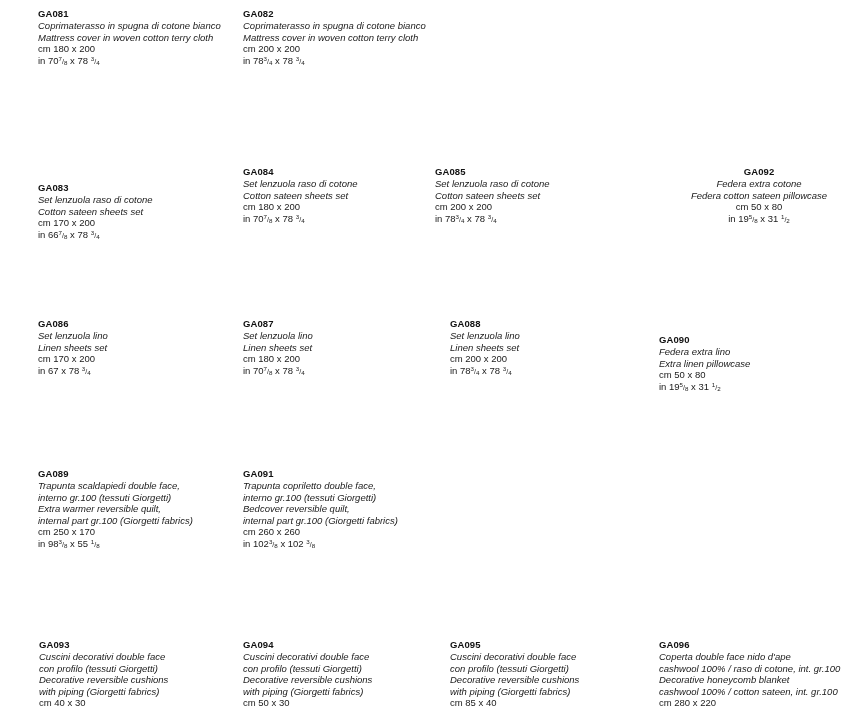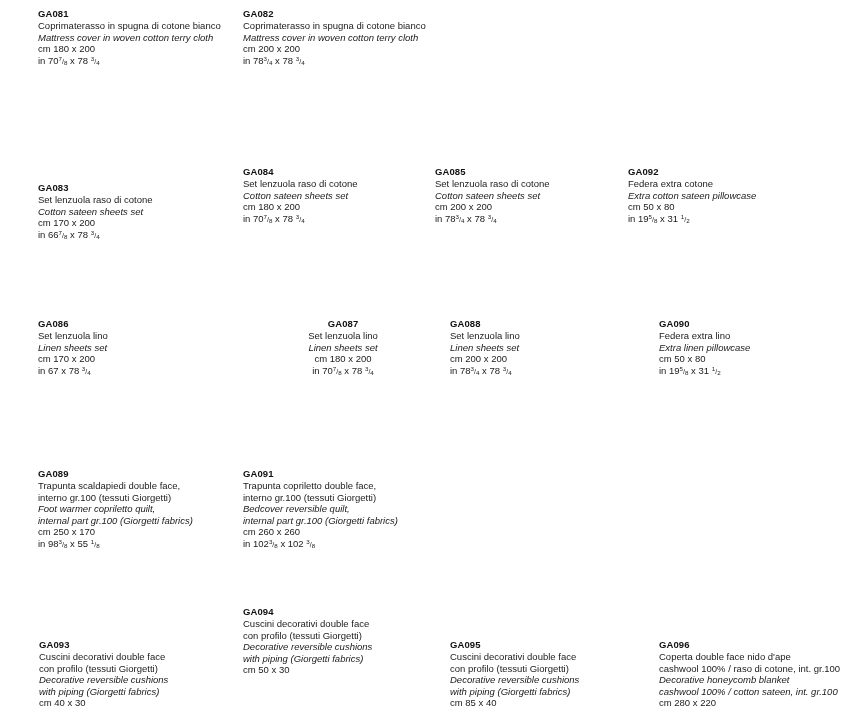--- a/index.html
+++ b/index.html
@@ -56,21 +56,21 @@
   }
   .dim sub {
     font-size: 6.2px;
     vertical-align: -0.12em;
     line-height: 0;
   }
   .frac {
     display: inline-block;
     white-space: nowrap;
   }
-  .line { display: block; }
+  .line { display: block; font-style: italic; }
 </style>
 </head>
 <body>
 
 <div class="sheet">
   <div id="cells-container">
       <div class="cell" style="left: 38px; top: 8px;">
         <div class="code">GA081</div>
         <div class="desc-it line">Coprimaterasso in spugna di cotone bianco</div>
         <div class="desc-en line">Mattress cover in woven cotton terry cloth</div>
@@ -98,60 +98,60 @@
         <div class="dim">cm 180 x 200</div>
         <div class="dim"><span>in 70</span><span class="frac"><sup>7</sup><span style="font-size: 7px;">/</span><sub>8</sub></span><span> x 78 </span><span class="frac"><sup>3</sup><span style="font-size: 7px;">/</span><sub>4</sub></span></div>
       </div>
       <div class="cell" style="left: 435px; top: 166px;">
         <div class="code">GA085</div>
         <div class="desc-it line">Set lenzuola raso di cotone</div>
         <div class="desc-en line">Cotton sateen sheets set</div>
         <div class="dim">cm 200 x 200</div>
         <div class="dim"><span>in 78</span><span class="frac"><sup>3</sup><span style="font-size: 7px;">/</span><sub>4</sub></span><span> x 78 </span><span class="frac"><sup>3</sup><span style="font-size: 7px;">/</span><sub>4</sub></span></div>
       </div>
-      <div class="cell" style="left: 628px; top: 166px;">
+      <div class="cell" style="left: 659px; top: 166px; text-align: center;">
         <div class="code">GA092</div>
         <div class="desc-it line">Federa extra cotone</div>
-        <div class="desc-en line">Extra cotton sateen pillowcase</div>
+        <div class="desc-en line">Federa cotton sateen pillowcase</div>
         <div class="dim">cm 50 x 80</div>
         <div class="dim"><span>in 19</span><span class="frac"><sup>5</sup><span style="font-size: 7px;">/</span><sub>8</sub></span><span> x 31 </span><span class="frac"><sup>1</sup><span style="font-size: 7px;">/</span><sub>2</sub></span></div>
       </div>
       <div class="cell" style="left: 38px; top: 318px;">
         <div class="code">GA086</div>
         <div class="desc-it line">Set lenzuola lino</div>
         <div class="desc-en line">Linen sheets set</div>
         <div class="dim">cm 170 x 200</div>
         <div class="dim"><span>in 67 x 78 </span><span class="frac"><sup>3</sup><span style="font-size: 7px;">/</span><sub>4</sub></span></div>
       </div>
-      <div class="cell" style="left: 243px; top: 318px; text-align: center;">
+      <div class="cell" style="left: 243px; top: 318px;">
         <div class="code">GA087</div>
         <div class="desc-it line">Set lenzuola lino</div>
         <div class="desc-en line">Linen sheets set</div>
         <div class="dim">cm 180 x 200</div>
         <div class="dim"><span>in 70</span><span class="frac"><sup>7</sup><span style="font-size: 7px;">/</span><sub>8</sub></span><span> x 78 </span><span class="frac"><sup>3</sup><span style="font-size: 7px;">/</span><sub>4</sub></span></div>
       </div>
       <div class="cell" style="left: 450px; top: 318px;">
         <div class="code">GA088</div>
         <div class="desc-it line">Set lenzuola lino</div>
         <div class="desc-en line">Linen sheets set</div>
         <div class="dim">cm 200 x 200</div>
         <div class="dim"><span>in 78</span><span class="frac"><sup>3</sup><span style="font-size: 7px;">/</span><sub>4</sub></span><span> x 78 </span><span class="frac"><sup>3</sup><span style="font-size: 7px;">/</span><sub>4</sub></span></div>
       </div>
-      <div class="cell" style="left: 659px; top: 318px;">
+      <div class="cell" style="left: 659px; top: 334px;">
         <div class="code">GA090</div>
         <div class="desc-it line">Federa extra lino</div>
         <div class="desc-en line">Extra linen pillowcase</div>
         <div class="dim">cm 50 x 80</div>
         <div class="dim"><span>in 19</span><span class="frac"><sup>5</sup><span style="font-size: 7px;">/</span><sub>8</sub></span><span> x 31 </span><span class="frac"><sup>1</sup><span style="font-size: 7px;">/</span><sub>2</sub></span></div>
       </div>
       <div class="cell" style="left: 38px; top: 468px;">
         <div class="code">GA089</div>
         <div class="desc-it line">Trapunta scaldapiedi double face,</div>
         <div class="desc-it line">interno gr.100 (tessuti Giorgetti)</div>
-        <div class="desc-en line">Foot warmer copriletto quilt,</div>
+        <div class="desc-en line">Extra warmer reversible quilt,</div>
         <div class="desc-en line">internal part gr.100 (Giorgetti fabrics)</div>
         <div class="dim">cm 250 x 170</div>
         <div class="dim"><span>in 98</span><span class="frac"><sup>3</sup><span style="font-size: 7px;">/</span><sub>8</sub></span><span> x 55 </span><span class="frac"><sup>1</sup><span style="font-size: 7px;">/</span><sub>8</sub></span></div>
       </div>
       <div class="cell" style="left: 243px; top: 468px;">
         <div class="code">GA091</div>
         <div class="desc-it line">Trapunta copriletto double face,</div>
         <div class="desc-it line">interno gr.100 (tessuti Giorgetti)</div>
         <div class="desc-en line">Bedcover reversible quilt,</div>
         <div class="desc-en line">internal part gr.100 (Giorgetti fabrics)</div>
@@ -159,21 +159,21 @@
         <div class="dim"><span>in 102</span><span class="frac"><sup>3</sup><span style="font-size: 7px;">/</span><sub>8</sub></span><span> x 102 </span><span class="frac"><sup>3</sup><span style="font-size: 7px;">/</span><sub>8</sub></span></div>
       </div>
       <div class="cell" style="left: 39px; top: 639px;">
         <div class="code">GA093</div>
         <div class="desc-it line">Cuscini decorativi double face</div>
         <div class="desc-it line">con profilo (tessuti Giorgetti)</div>
         <div class="desc-en line">Decorative reversible cushions</div>
         <div class="desc-en line">with piping (Giorgetti fabrics)</div>
         <div class="dim">cm 40 x 30</div>
       </div>
-      <div class="cell" style="left: 243px; top: 606px;">
+      <div class="cell" style="left: 243px; top: 639px;">
         <div class="code">GA094</div>
         <div class="desc-it line">Cuscini decorativi double face</div>
         <div class="desc-it line">con profilo (tessuti Giorgetti)</div>
         <div class="desc-en line">Decorative reversible cushions</div>
         <div class="desc-en line">with piping (Giorgetti fabrics)</div>
         <div class="dim">cm 50 x 30</div>
       </div>
       <div class="cell" style="left: 450px; top: 639px;">
         <div class="code">GA095</div>
         <div class="desc-it line">Cuscini decorativi double face</div>

